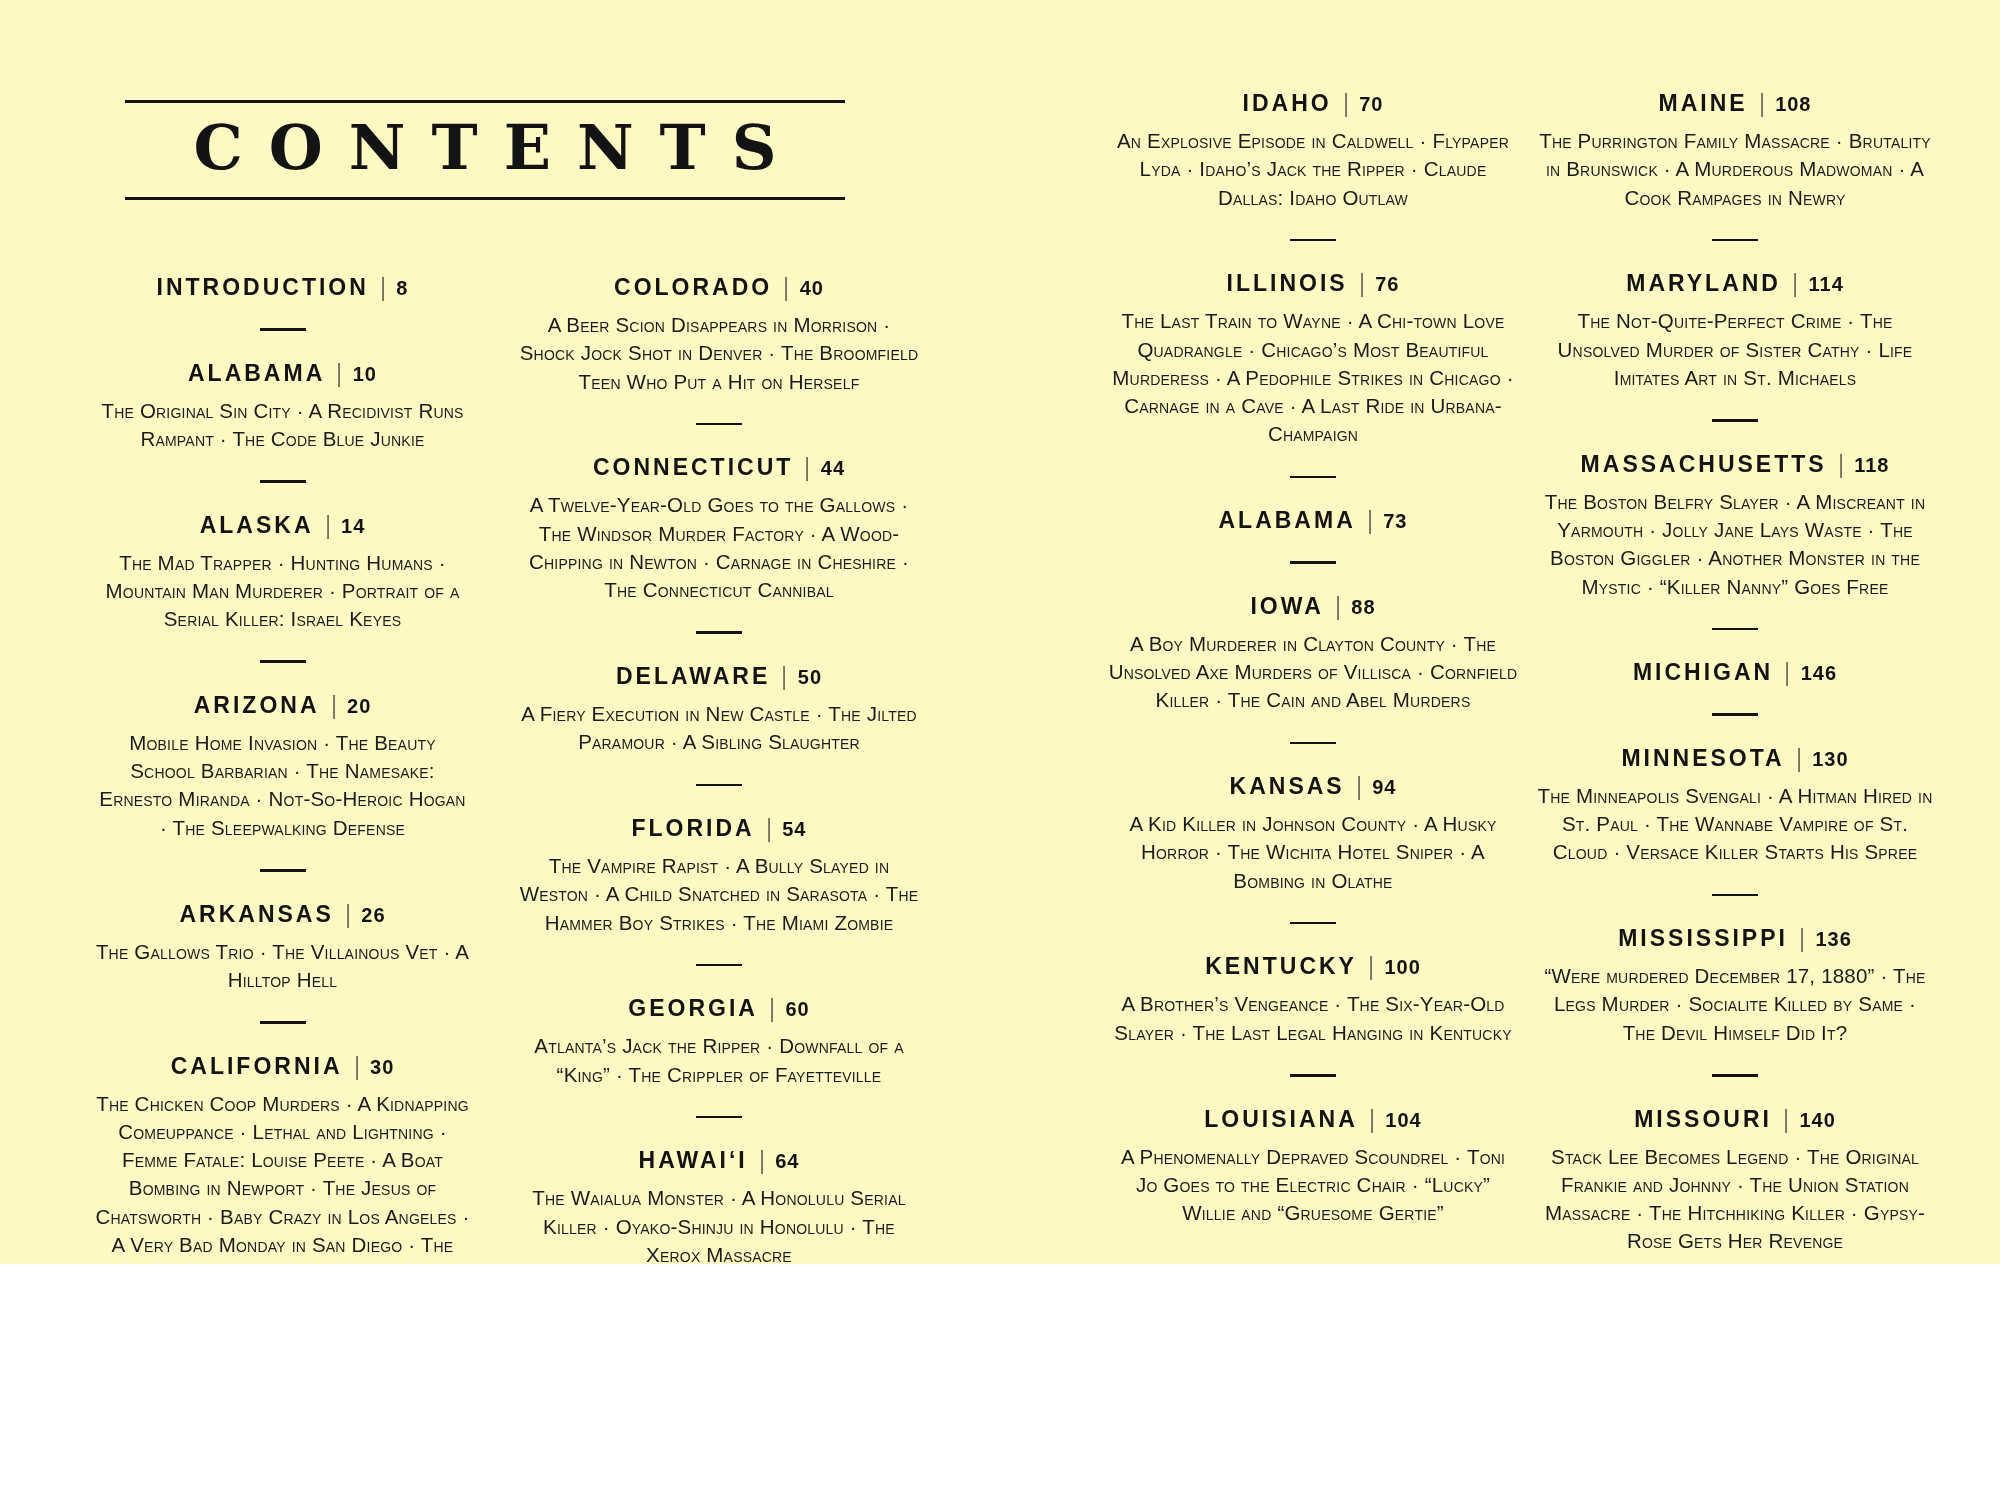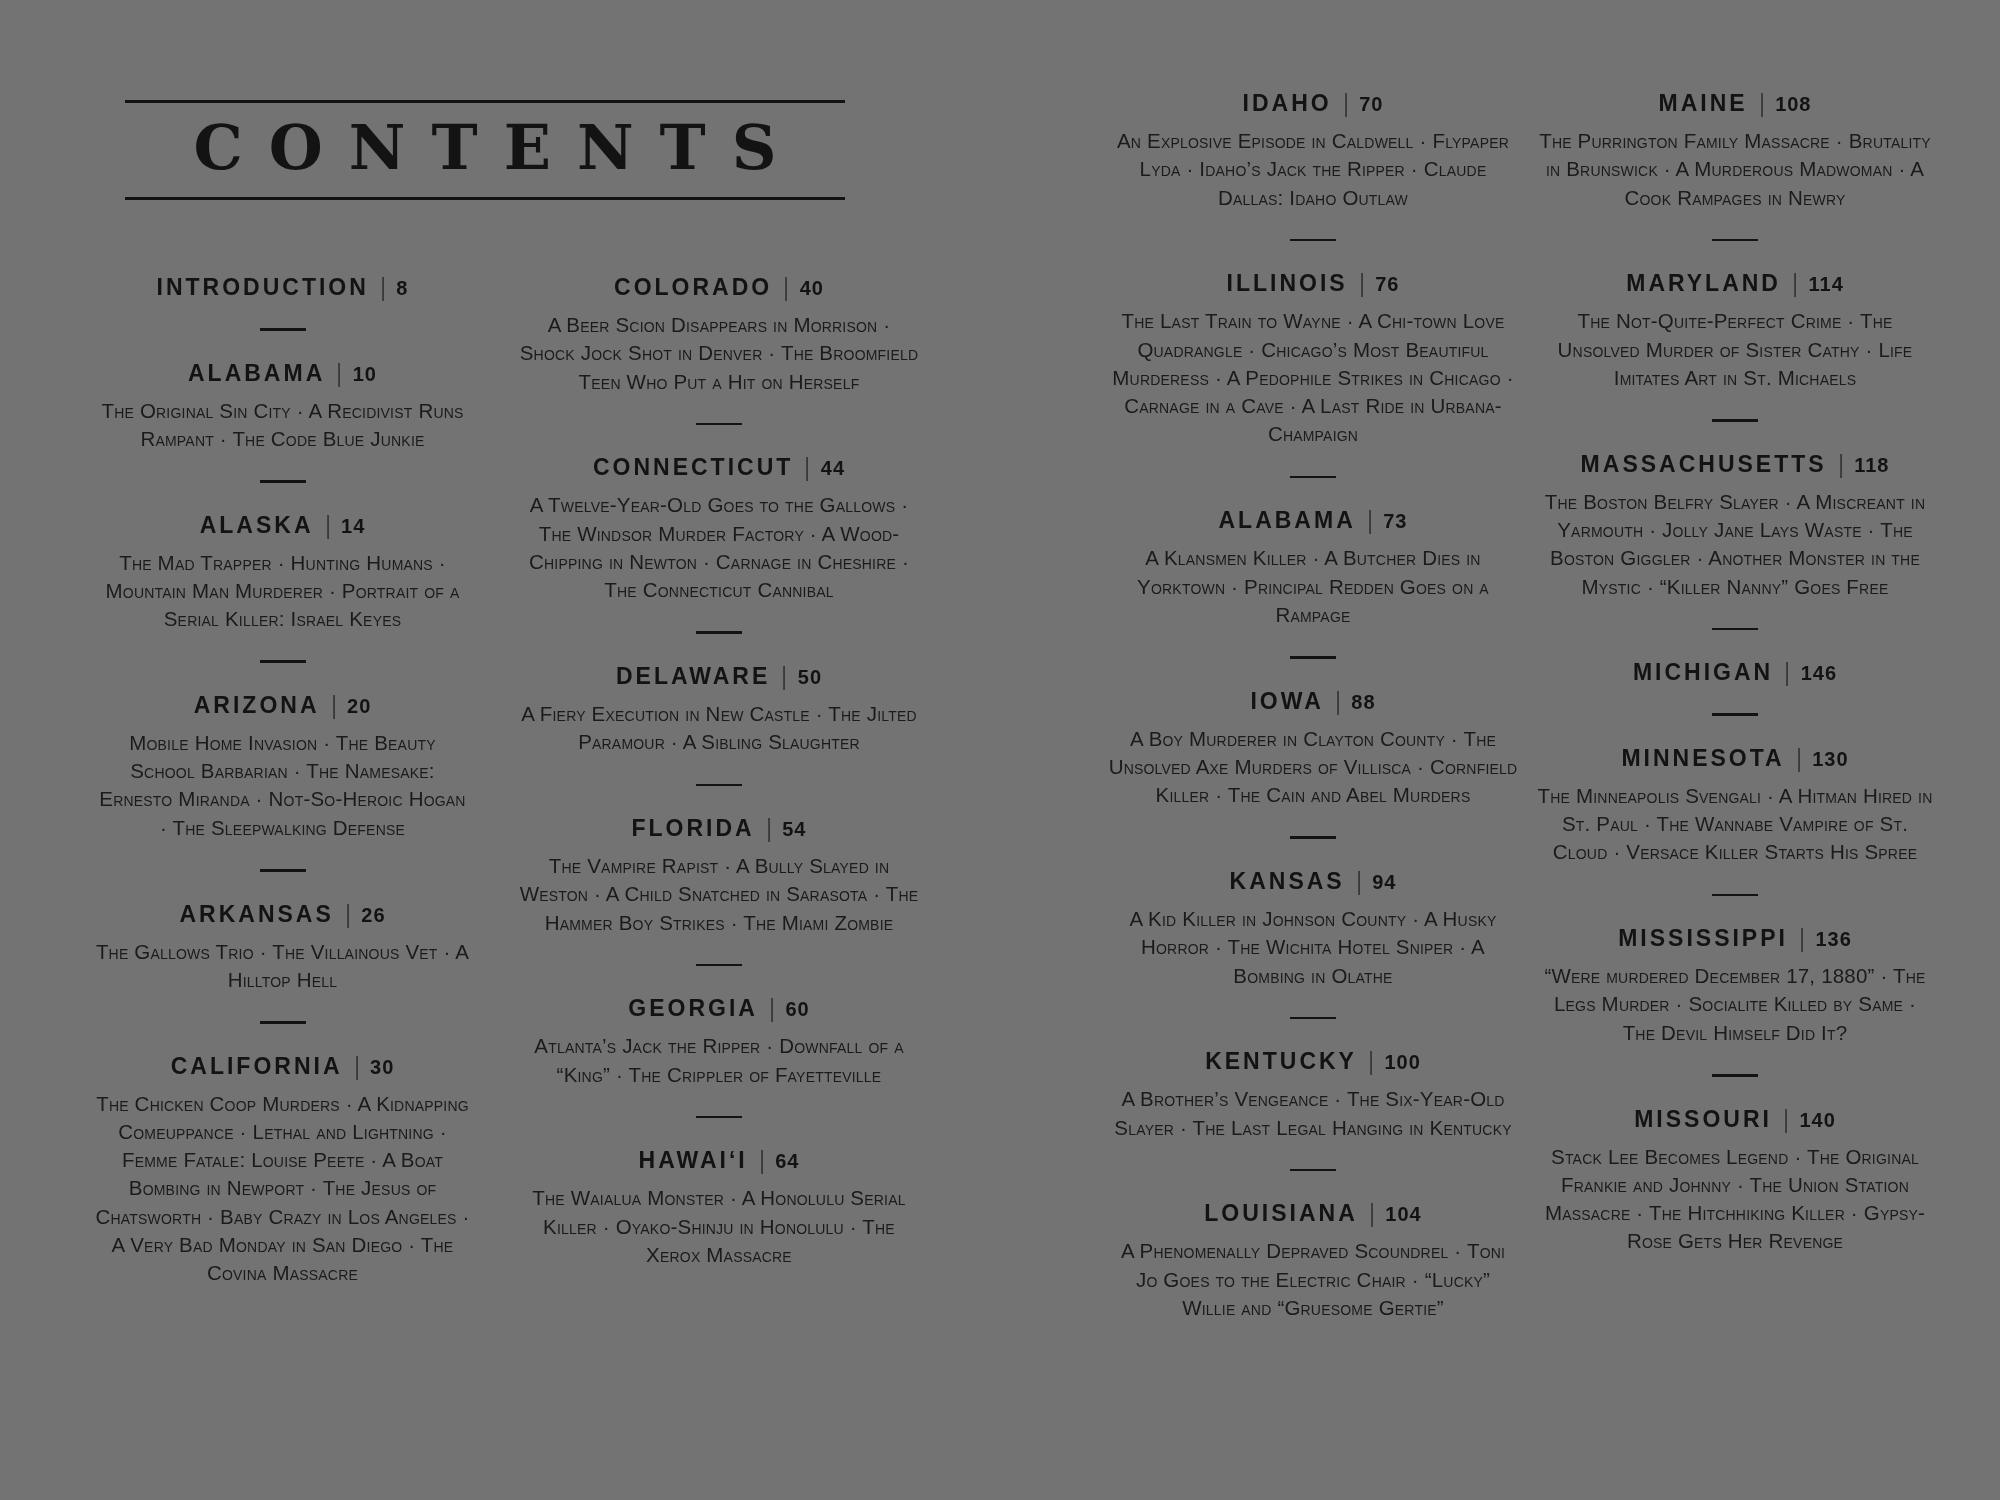--- a/index.html
+++ b/index.html
@@ -1,19 +1,19 @@
 <!DOCTYPE html>
 <html><head>
 <meta charset="utf-8">
 <style>
   * { margin:0; padding:0; box-sizing:border-box; }
   html, body { background:#ffffff; }
   .spread {
-    width:2000px; height:1500px;
-    background:#737373; color:#131313;
+    width:2000px; height:1264px;
+    background:#fef9c3; color:#131313;
     display:flex; overflow:hidden;
     position:relative;
   }
   .page { width:1000px; height:1500px; position:relative; }
 
   
   .toc-header { position:absolute; top:100px; left:125px; width:720px; text-align:center; }
   .hrule { height:3px; background:#131313; }
   .toc-title {
     font-family:"DejaVu Serif", serif;
@@ -209,21 +209,20 @@
             </h3>
             <p class="desc">The Last Train to Wayne · A Chi-town Love Quadrangle · Chicago’s Most Beautiful Murderess · A Pedophile Strikes in Chicago · Carnage in a Cave · A Last Ride in Urbana-Champaign</p>
           </section>
           <div class="rule"></div>
           <section class="entry">
             <h3 class="state">
               <span class="state-name">ALABAMA</span>
               <span class="bar">|</span>
               <span class="page-num">73</span>
             </h3>
-            <p class="desc">A Klansmen Killer · A Butcher Dies in Yorktown · Principal Redden Goes on a Rampage</p>
           </section>
           <div class="rule"></div>
           <section class="entry">
             <h3 class="state">
               <span class="state-name">IOWA</span>
               <span class="bar">|</span>
               <span class="page-num">88</span>
             </h3>
             <p class="desc">A Boy Murderer in Clayton County · The Unsolved Axe Murders of Villisca · Cornfield Killer · The Cain and Abel Murders</p>
           </section>

